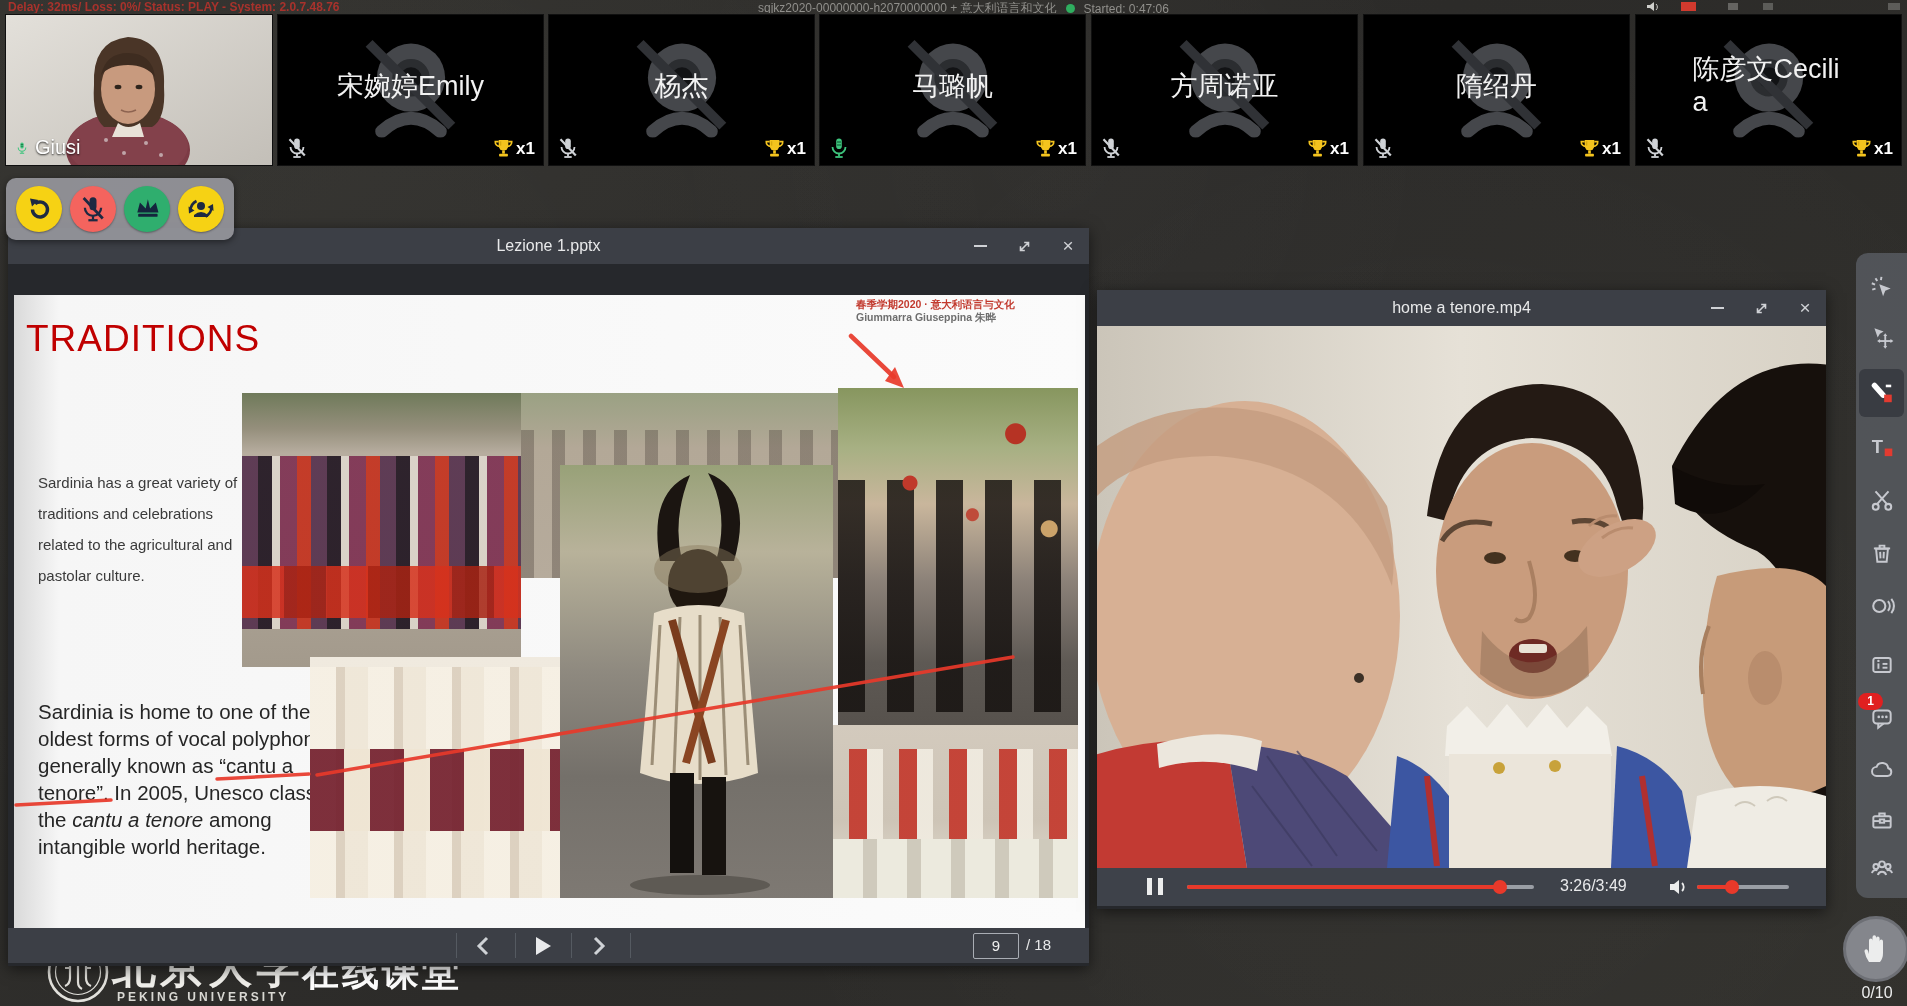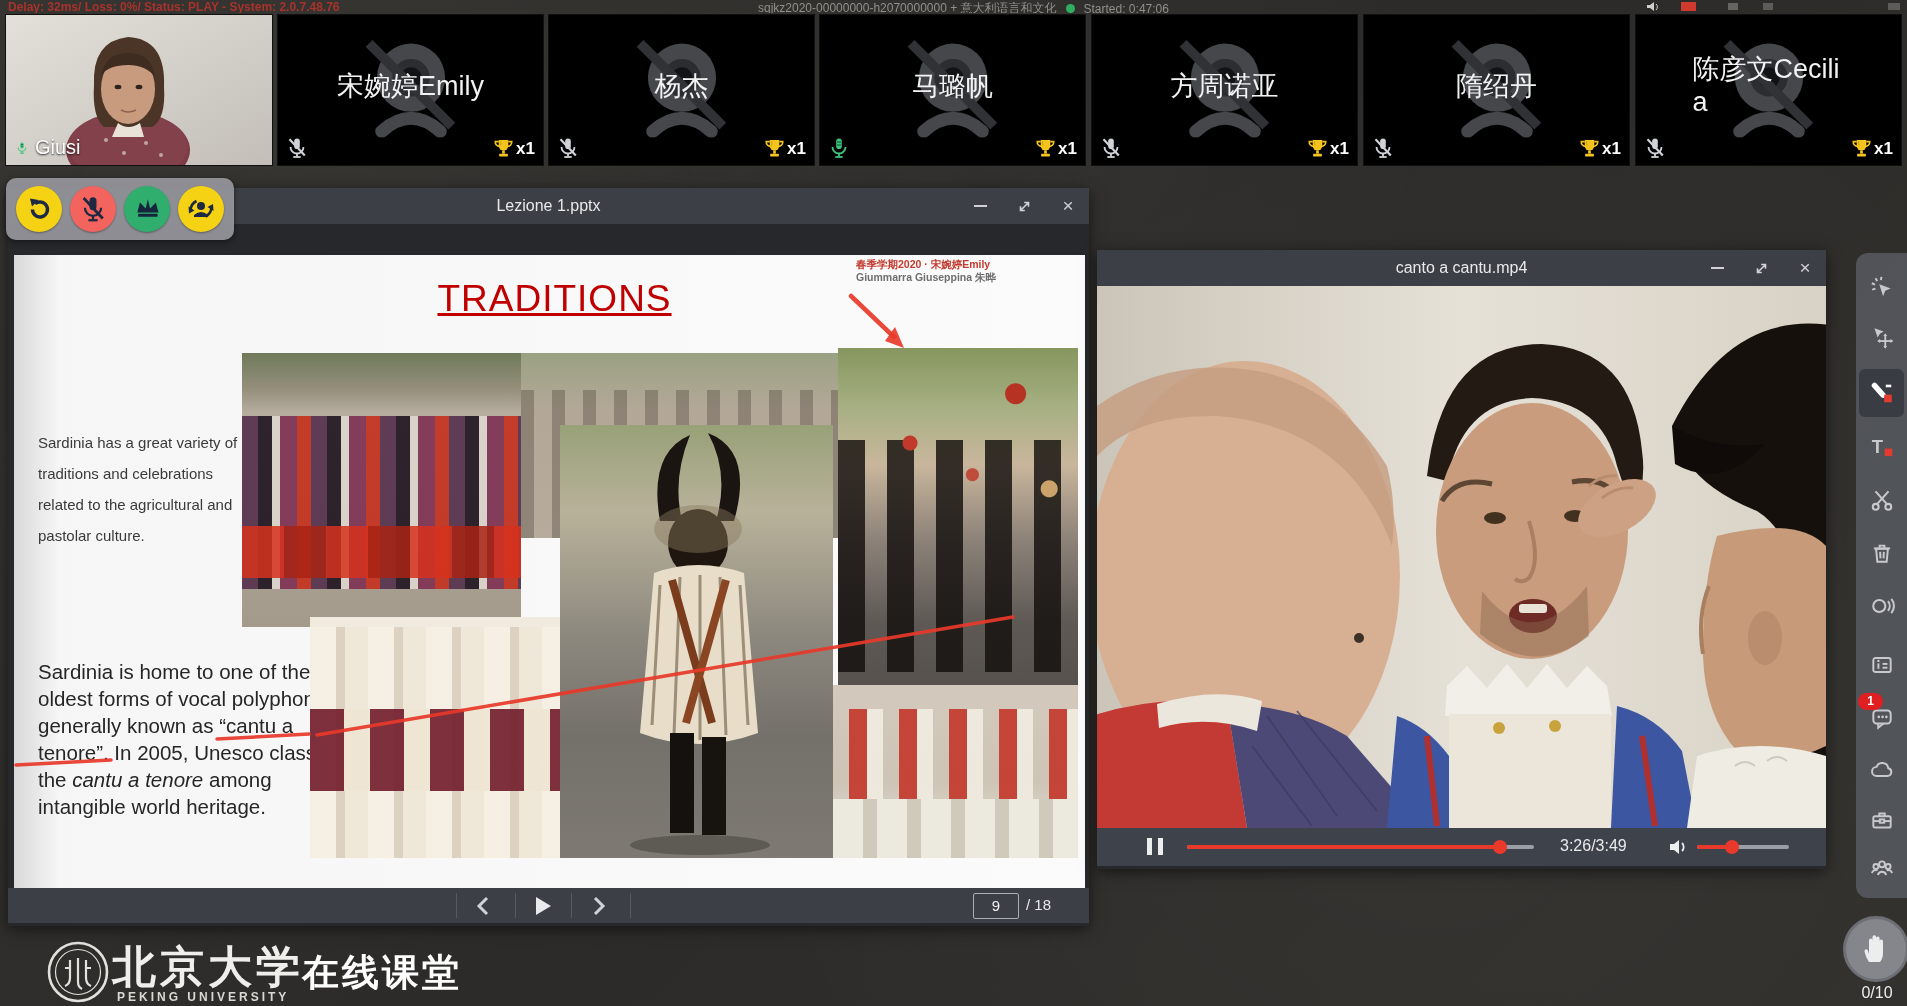--- a/index.html
+++ b/index.html
@@ -27,32 +27,32 @@
   .vlabel{position:absolute;left:9px;bottom:6px;display:flex;align-items:center;gap:6px;z-index:4;
           color:#fff;font-size:20px;text-shadow:0 1px 2px rgba(0,0,0,.8);}
   
   .qbar{left:6px;top:178px;width:228px;height:62px;background:rgba(150,150,156,.92);
         border-radius:10px;box-shadow:0 2px 6px rgba(0,0,0,.45);display:flex;align-items:center;
         justify-content:space-around;padding:0 6px;box-sizing:border-box;z-index:9;}
   .qbtn{width:46px;height:46px;border-radius:50%;border:none;display:flex;align-items:center;justify-content:center;
         box-shadow:0 1px 2px rgba(0,0,0,.35);cursor:pointer;padding:0;}
   .qbtn svg{width:30px;height:30px;}
   
-  .win{background:#26282c;box-shadow:0 3px 14px rgba(0,0,0,.55);z-index:4;}
+  .win{background:#26282c;box-shadow:0 3px 14px rgba(0,0,0,.55);z-index:4;margin-top:40px;}
   .titlebar{position:absolute;left:0;top:0;right:0;height:36px;background:#3c3f46;display:flex;align-items:center;}
   .wtitle{position:absolute;left:0;right:0;text-align:center;color:#e8e9ea;font-size:16px;}
   .wctrls{position:absolute;right:10px;top:0;height:36px;display:flex;align-items:center;gap:22px;z-index:2;}
   .wbtn{width:22px;height:22px;display:flex;align-items:center;justify-content:center;color:#cfd1d5;
         background:none;border:none;cursor:pointer;font-size:19px;padding:0;}
   .minbar{width:13px;height:2px;background:#cfd1d5;display:block;}
   
   .slide{position:absolute;left:6px;top:67px;width:1071px;height:633px;
          background:linear-gradient(90deg,#d9d9d9 0,#f6f6f6 45px,#fbfbfb 100%);overflow:hidden;}
-  .slide-title{position:absolute;left:5px;top:23px;width:100%;text-align:center;color:#c00000;
-               font-size:37px;letter-spacing:1px;text-decoration:underline;}
+  .slide-title{position:absolute;left:12px;top:23px;width:100%;text-align:left;color:#c00000;
+               font-size:37px;letter-spacing:1px;}
   .corner{position:absolute;right:14px;top:3px;width:215px;text-align:left;font-size:10.5px;line-height:13px;}
   .corner .l1{color:#c23a2e;font-weight:bold;}
   .corner .l2{color:#6e6e6e;font-weight:bold;}
   .para1{position:absolute;left:24px;top:172px;width:214px;font-size:15px;line-height:31px;color:#3a3a3a;}
   .para2{position:absolute;left:24px;top:403px;width:304px;font-size:20.5px;line-height:27px;color:#262626;}
   .ph{position:absolute;overflow:hidden;}
   .ph::before,.ph::after{content:"";position:absolute;}
   .phA{background:linear-gradient(180deg,#6f7a5a 0%,#958f7c 13%,#b7ad9f 22%,#a39a8c 100%);}
   .phA::before{inset:23% 0 14% 0;opacity:.9;
      background:repeating-linear-gradient(90deg,#55304d 0 16px,#1f1420 16px 30px,#ded7cd 30px 38px,#7e3052 38px 55px,#c5301c 55px 69px);}
@@ -344,21 +344,21 @@
             <path d="M4 11 L11 4 M7.2 3.5 H11.5 V7.8 M7.8 11.5 H3.5 V7.2" stroke="#cfd1d5" stroke-width="1.6" fill="none"></path>
           </svg>
         </button>
         <button class="wbtn">×</button>
       </div>
     </div>
 
     <div class="slide">
       <div class="slide-title">TRADITIONS</div>
       <div class="corner">
-        <div class="l1">春季学期2020 · 宋婉婷Emily</div>
+        <div class="l1">春季学期2020 · 意大利语言与文化</div>
         <div class="l2">Giummarra Giuseppina  朱晔</div>
       </div>
       <div class="para1">Sardinia has a great variety of traditions and celebrations related to the agricultural and pastolar culture.</div>
       <div class="para2">
         <span>Sardinia is home to one of the oldest forms of vocal polyphony, generally known as “cantu a tenore”. In 2005, Unesco classed the </span><i>cantu a tenore</i><span> among intangible world heritage.</span>
       </div>
 
       <div class="ph phB" style="left:507px;top:98px;width:317px;height:185px;z-index:1"></div>
       <div class="ph phA" style="left:228px;top:98px;width:279px;height:274px;z-index:2"></div>
       <div class="ph phC" style="left:824px;top:93px;width:240px;height:352px;z-index:2"></div>
@@ -417,21 +417,21 @@
           <polyline points="3,2 11,10 3,18" fill="none" stroke="#cfd2d6" stroke-width="3"></polyline>
         </svg>
       </button>
       <div class="pagebox" style="left:965px">9</div>
       <div class="pagetotal" style="left:1018px">/ 18</div>
     </div>
   </div>
 
   <div class="abs win" style="left:1097px;top:250px;width:729px;height:619px;">
     <div class="titlebar">
-      <span class="wtitle">canto a cantu.mp4</span>
+      <span class="wtitle">home a tenore.mp4</span>
       <div class="wctrls">
         <button class="wbtn">
             <span class="minbar"></span>
           </button>
         <button class="wbtn">
           <svg width="15" height="15" viewBox="0 0 15 15">
             <path d="M4 11 L11 4 M7.2 3.5 H11.5 V7.8 M7.8 11.5 H3.5 V7.2" stroke="#cfd1d5" stroke-width="1.6" fill="none"></path>
           </svg>
         </button>
         <button class="wbtn">×</button>

